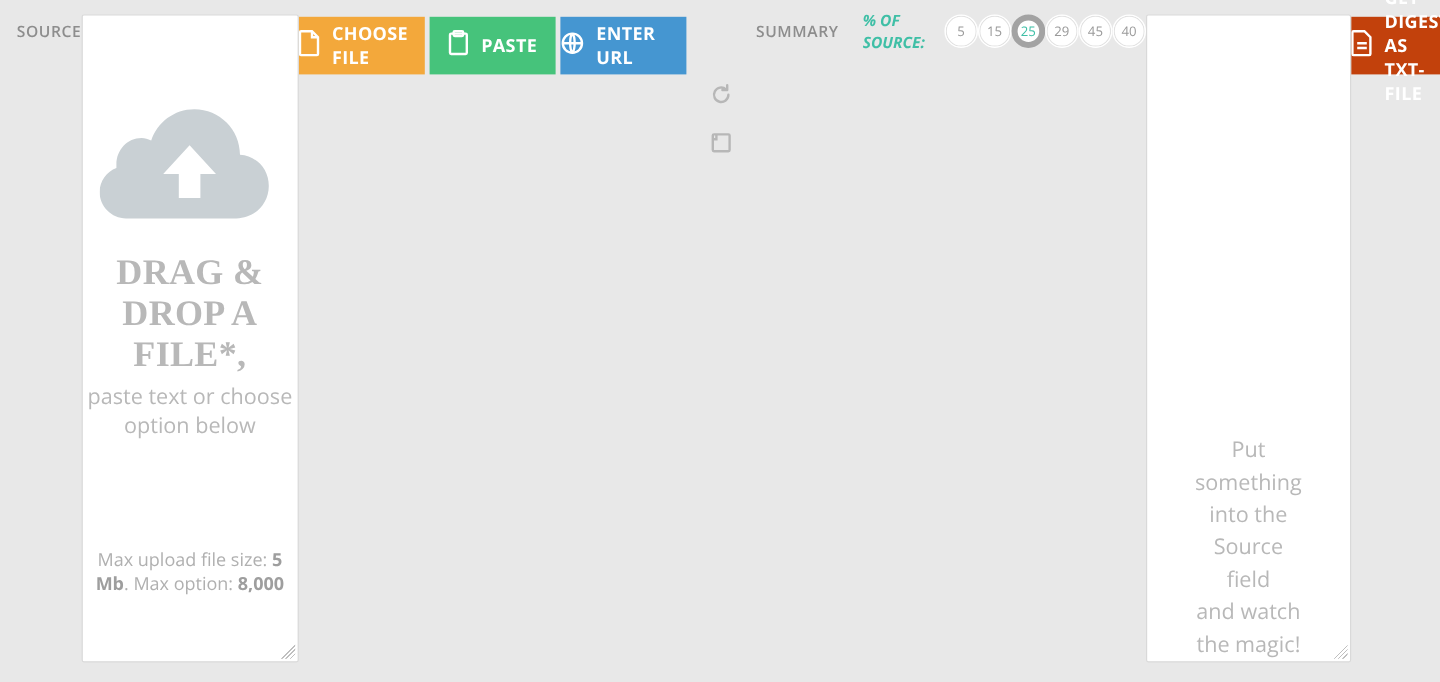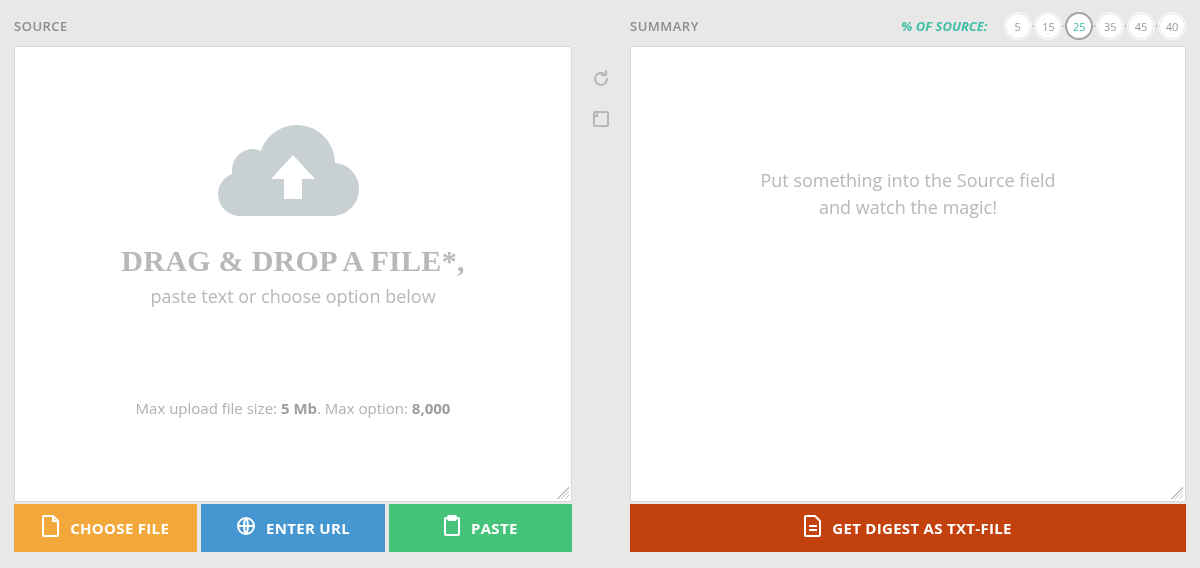--- a/index.html
+++ b/index.html
@@ -13,21 +13,21 @@
   }
   .wrap {
     display: flex;
     gap: 14px;
     padding: 12px 14px 16px 14px;
     height: 100%;
   }
   .col {
     flex: 1;
     display: flex;
-    flex-direction: column;
+    flex-direction: row;
     min-width: 0;
   }
   .col-left { flex: 0 0 558px; }
   .mid-col { flex: 0 0 30px; display:flex; flex-direction:column; align-items:center; padding-top:56px; gap:18px;}
   .header-row {
     display: flex;
     align-items: center;
     height: 28px;
     margin-bottom: 6px;
     gap: 10px;
@@ -113,21 +113,21 @@
   }
   .pct-steps { display:flex; justify-content:space-between; width:100%; position:relative; }
   .pct-step {
     width:28px; height:28px; border-radius:999px;
     background:#fff; border:1px solid #fff;
     display:flex; align-items:center; justify-content:center;
     font-size:11px; color:#9a9a9a; cursor:pointer; position:relative; z-index:1;
     box-shadow: 0 0 0 1px #e2e2e2 inset;
   }
   .pct-step.active {
-    border:2px solid #a3a3a3; color:#3fbfa6; box-shadow:none;
+    border:5px solid #a3a3a3; color:#3fbfa6; box-shadow:none;
   }
   .spacer { flex:1; }
 </style>
 </head>
 <body>
 
 <div class="wrap">
 
   <div class="col col-left">
     <div class="header-row">
@@ -150,37 +150,37 @@
     <div class="button-row">
       <div class="btn btn-orange">
         <span>
           <svg width="18" height="22" viewBox="0 0 18 22" fill="none">
               <path d="M2 1h9l5 5v14a1 1 0 0 1-1 1H2a1 1 0 0 1-1-1V2a1 1 0 0 1 1-1z" stroke="#fff" stroke-width="2"></path>
               <path d="M11 1v5h5" stroke="#fff" stroke-width="2"></path>
             </svg>
         </span>
         <span>CHOOSE FILE</span>
       </div>
+      <div class="btn btn-green">
+        <span>
+          <svg width="18" height="22" viewBox="0 0 18 22" fill="none">
+              <rect x="2" y="3" width="14" height="17" rx="1" stroke="#fff" stroke-width="2"></rect>
+              <rect x="5" y="1" width="8" height="4" rx="1" stroke="#fff" stroke-width="2"></rect>
+            </svg>
+        </span>
+        <span>PASTE</span>
+      </div>
       <div class="btn btn-blue">
         <span>
           <svg width="20" height="20" viewBox="0 0 20 20" fill="none">
               <circle cx="10" cy="10" r="8" stroke="#fff" stroke-width="2"></circle>
               <path d="M2 10h16M10 2c2.5 2.5 2.5 13 0 16M10 2c-2.5 2.5-2.5 13 0 16" stroke="#fff" stroke-width="2"></path>
             </svg>
         </span>
         <span>ENTER URL</span>
-      </div>
-      <div class="btn btn-green">
-        <span>
-          <svg width="18" height="22" viewBox="0 0 18 22" fill="none">
-              <rect x="2" y="3" width="14" height="17" rx="1" stroke="#fff" stroke-width="2"></rect>
-              <rect x="5" y="1" width="8" height="4" rx="1" stroke="#fff" stroke-width="2"></rect>
-            </svg>
-        </span>
-        <span>PASTE</span>
       </div>
     </div>
   </div>
 
   <div class="mid-col">
     <div class="mid-icon" title="refresh">
       <svg width="20" height="20" viewBox="0 0 20 20" fill="none">
           <path d="M16 10a6 6 0 1 1-2-4.5" stroke="#b7b7b7" stroke-width="2" stroke-linecap="round"></path>
           <path d="M15 2v4h-4" stroke="#b7b7b7" stroke-width="2" stroke-linecap="round" stroke-linejoin="round"></path>
         </svg>
@@ -197,27 +197,27 @@
     <div class="header-row">
       <span class="section-label">SUMMARY</span>
       <div class="spacer"></div>
       <span class="pct-label">% OF SOURCE:</span>
       <div class="pct-slider" style="max-width:280px;">
         <div class="pct-track"></div>
         <div class="pct-steps" id="pct-steps">
             <div class="pct-step">5</div>
             <div class="pct-step">15</div>
             <div class="pct-step active">25</div>
-            <div class="pct-step">35</div>
+            <div class="pct-step">29</div>
             <div class="pct-step">45</div>
             <div class="pct-step">40</div>
           </div>
       </div>
     </div>
-    <div class="panel" style="padding-top:0;">
+    <div class="panel" style="padding-top:0;justify-content:flex-end;">
       <div class="summary-placeholder">
         <span>Put something into the Source field</span><br>
         <span>and watch the magic!</span>
       </div>
       <div class="resize-grip"></div>
     </div>
     <div class="button-row">
       <div class="btn btn-gray">
         <span>
           <svg width="18" height="22" viewBox="0 0 18 22" fill="none">

